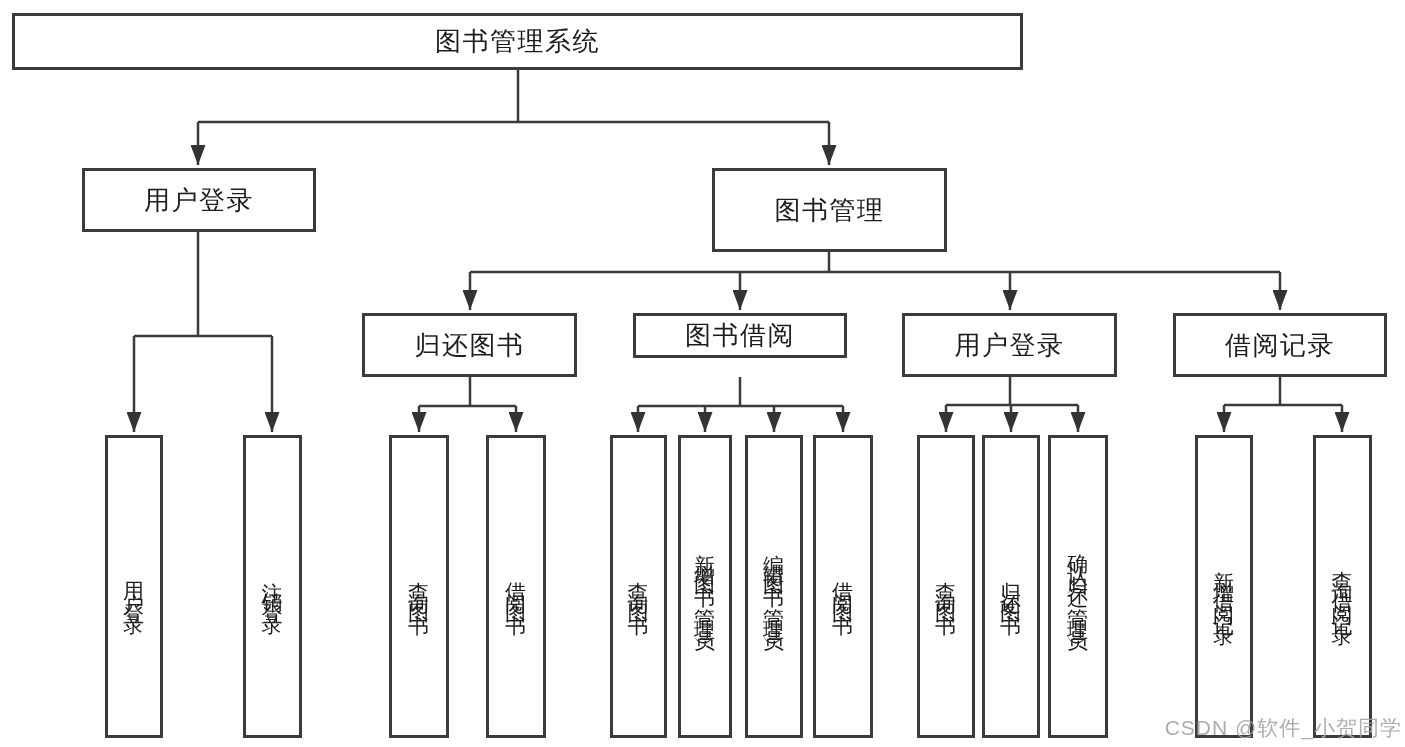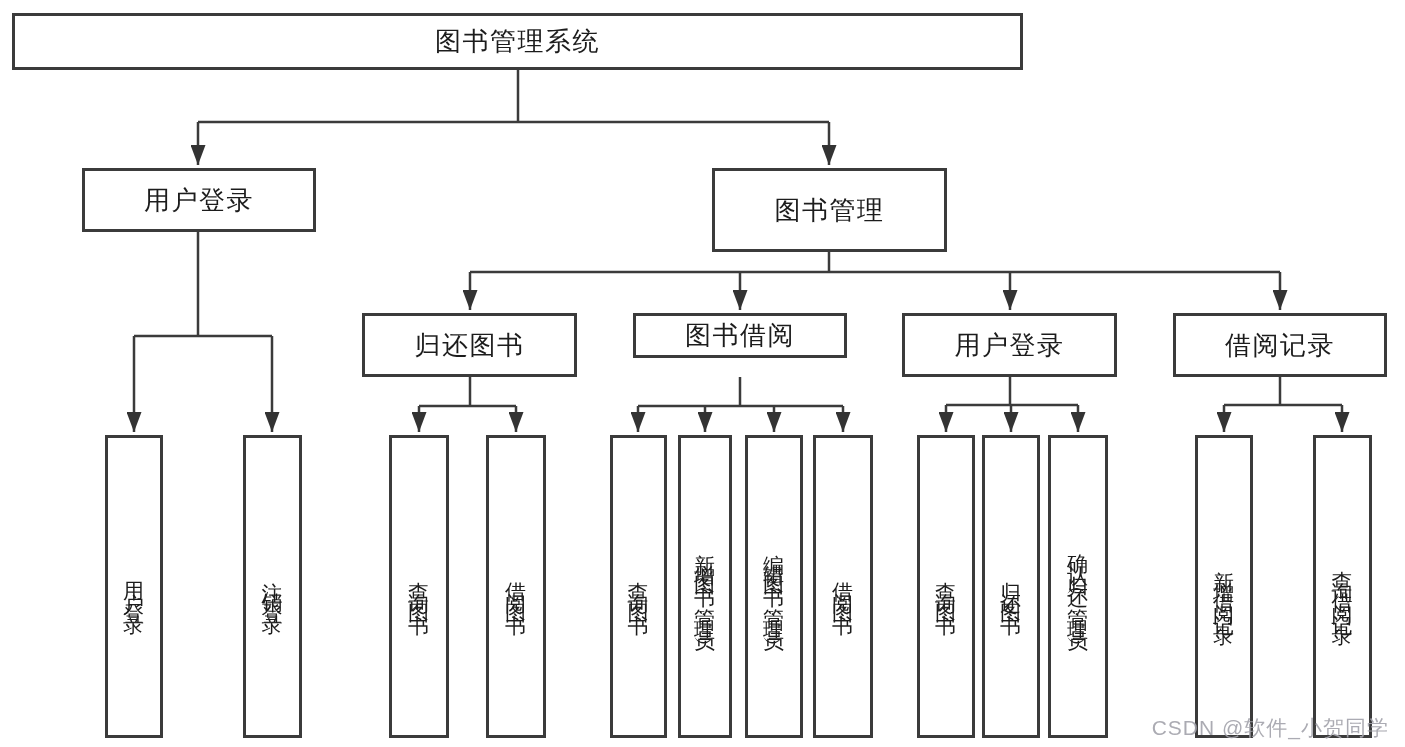--- a/index.html
+++ b/index.html
@@ -15,21 +15,21 @@
     color:#1c1c1c;
   }
   .box.h span{
     font-size:26px;letter-spacing:1.5px;white-space:nowrap;
   }
   .box.v span{
     writing-mode:vertical-rl;font-size:21px;line-height:1;
     letter-spacing:11px;white-space:nowrap;
   }
   .watermark{
-    position:absolute;right:16px;bottom:5px;
+    position:absolute;right:3px;bottom:5px;
     font-size:21px;color:#a3a3ab;letter-spacing:1px;opacity:.9;
     white-space:nowrap;
   }
 </style>
 </head>
 <body>
 
 <svg id="wires" viewBox="0 0 1405 747" xmlns="http://www.w3.org/2000/svg">
   <defs>
     <marker id="arrow" markerWidth="8" markerHeight="6" refX="8" refY="3" orient="auto" markerUnits="strokeWidth">

